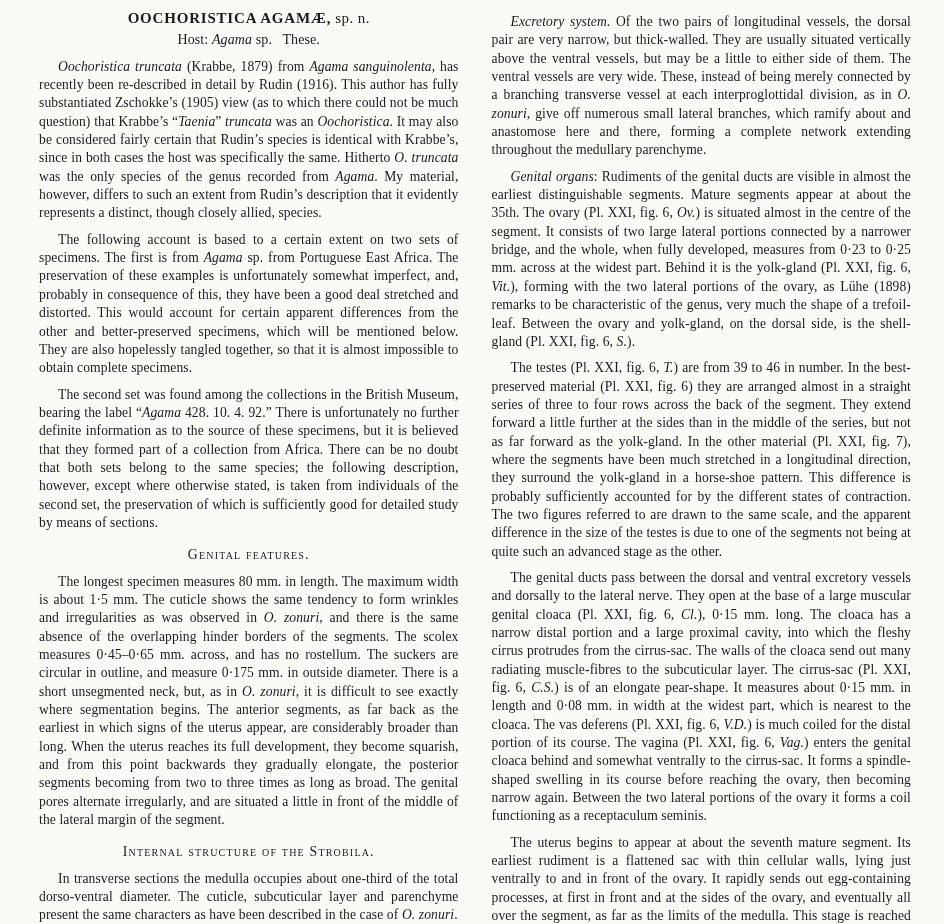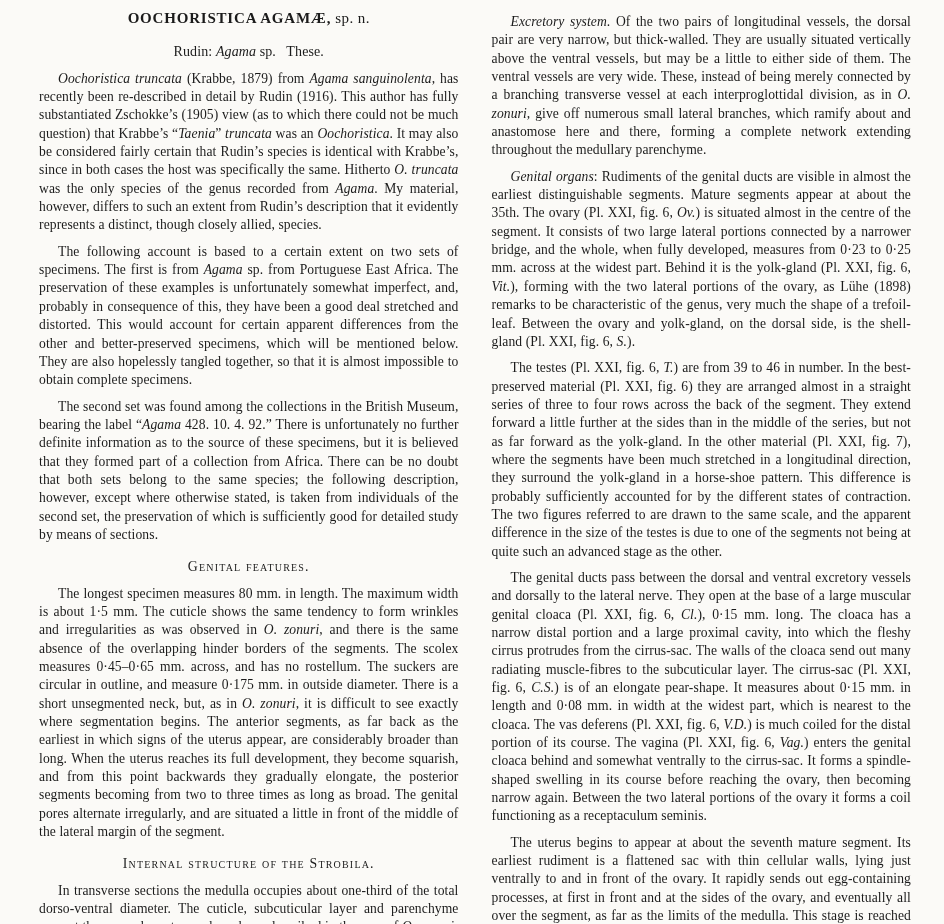--- a/index.html
+++ b/index.html
@@ -30,21 +30,21 @@
   }
   p.body-para {
     margin: 8px;
     text-indent: 19px;
   }
   .it { font-style: italic; }
   .bd { font-weight: bold; }
   .paper-title {
     text-align: center;
     font-size: 15px;
-    margin: 4px 0 16px 0;
+    margin: 4px 0 4px 0;
     text-indent: 0;
     letter-spacing: 0.4px;
   }
   .paper-title .bd { letter-spacing: 0.8px; }
   .host-line {
     text-align: center;
     margin: 0 0 6px 0;
     text-indent: 0;
     font-size: 14px;
   }
@@ -57,21 +57,21 @@
     font-size: 13.8px;
   }
 </style>
 </head>
 <body>
 
 <div class="page">
 
   <div class="col">
     <p class="paper-title"><span class="bd">OOCHORISTICA AGAMÆ,</span><span> sp. n.</span></p>
-    <p class="host-line"><span>Rudin: </span><span class="it">Agama</span><span> sp.  These.</span></p>
+    <p class="host-line"><span>Host: </span><span class="it">Agama</span><span> sp.  These.</span></p>
 
     <p class="body-para"><span class="it">Oochoristica truncata</span><span> (Krabbe, 1879) from </span><span class="it">Agama sanguinolenta</span><span>, has recently been re-described in detail by Rudin (1916). This author has fully substantiated Zschokke’s (1905) view (as to which there could not be much question) that Krabbe’s “</span><span class="it">Taenia</span><span>” </span><span class="it">truncata</span><span> was an </span><span class="it">Oochoristica</span><span>. It may also be considered fairly certain that Rudin’s species is identical with Krabbe’s, since in both cases the host was specifically the same. Hitherto </span><span class="it">O. truncata</span><span> was the only species of the genus recorded from </span><span class="it">Agama</span><span>. My material, however, differs to such an extent from Rudin’s description that it evidently represents a distinct, though closely allied, species.</span></p>
     <p class="body-para"><span>The following account is based to a certain extent on two sets of specimens. The first is from </span><span class="it">Agama</span><span> sp. from Portuguese East Africa. The preservation of these examples is unfortunately somewhat imperfect, and, probably in consequence of this, they have been a good deal stretched and distorted. This would account for certain apparent differences from the other and better-preserved specimens, which will be mentioned below. They are also hopelessly tangled together, so that it is almost impossible to obtain complete specimens.</span></p>
     <p class="body-para"><span>The second set was found among the collections in the British Museum, bearing the label “</span><span class="it">Agama</span><span> 428. 10. 4. 92.” There is unfortunately no further definite information as to the source of these specimens, but it is believed that they formed part of a collection from Africa. There can be no doubt that both sets belong to the same species; the following description, however, except where otherwise stated, is taken from individuals of the second set, the preservation of which is sufficiently good for detailed study by means of sections.</span></p>
 
     <p class="section-heading">Genital features.</p>
     <p class="body-para"><span>The longest specimen measures 80 mm. in length. The maximum width is about 1·5 mm. The cuticle shows the same tendency to form wrinkles and irregularities as was observed in </span><span class="it">O. zonuri</span><span>, and there is the same absence of the overlapping hinder borders of the segments. The scolex measures 0·45–0·65 mm. across, and has no rostellum. The suckers are circular in outline, and measure 0·175 mm. in outside diameter. There is a short unsegmented neck, but, as in </span><span class="it">O. zonuri</span><span>, it is difficult to see exactly where segmentation begins. The anterior segments, as far back as the earliest in which signs of the uterus appear, are considerably broader than long. When the uterus reaches its full development, they become squarish, and from this point backwards they gradually elongate, the posterior segments becoming from two to three times as long as broad. The genital pores alternate irregularly, and are situated a little in front of the middle of the lateral margin of the segment.</span></p>
 
     <p class="section-heading">Internal structure of the Strobila.</p>
     <p class="body-para"><span>In transverse sections the medulla occupies about one-third of the total dorso-ventral diameter. The cuticle, subcuticular layer and parenchyme present the same characters as have been described in the case of </span><span class="it">O. zonuri</span><span>.</span></p>

